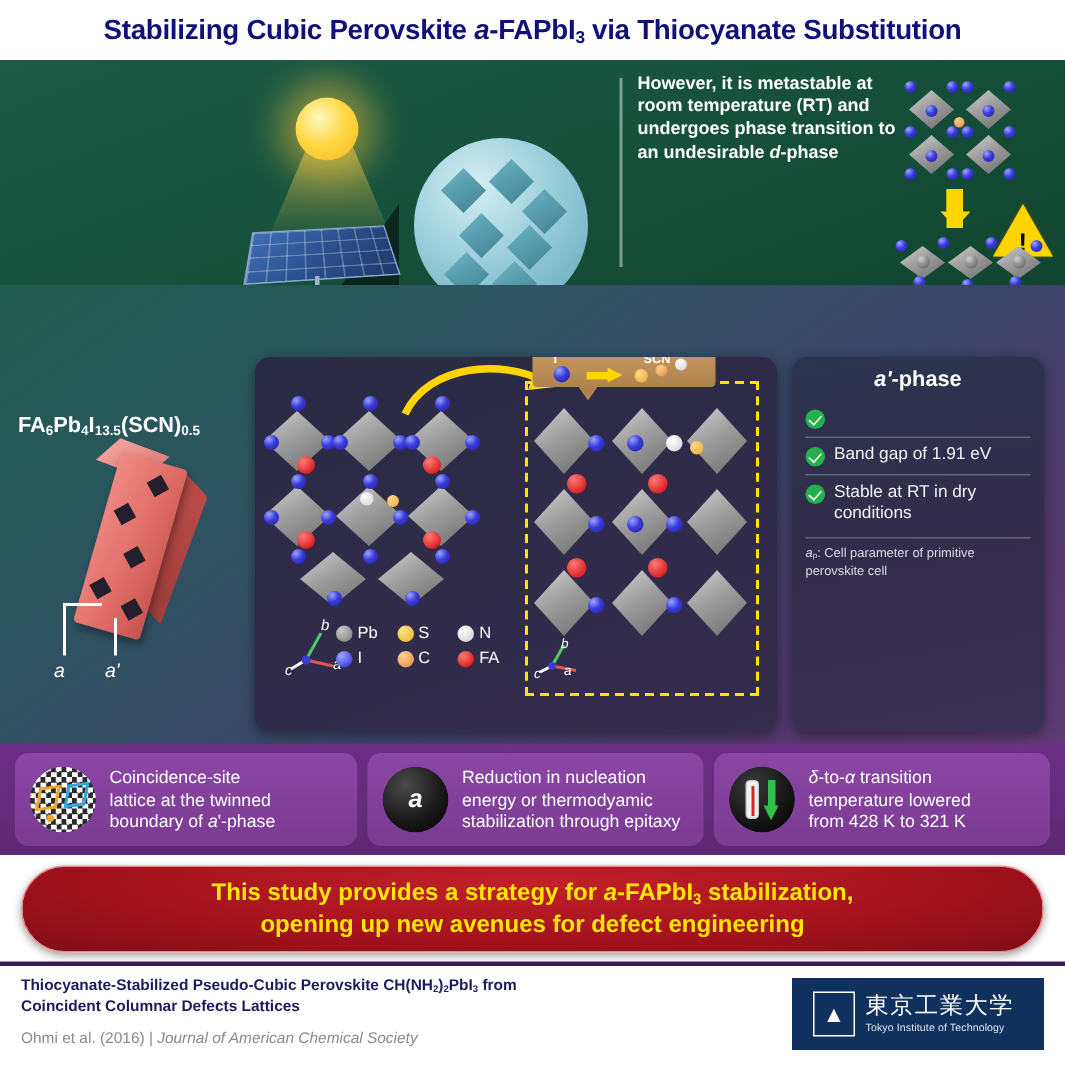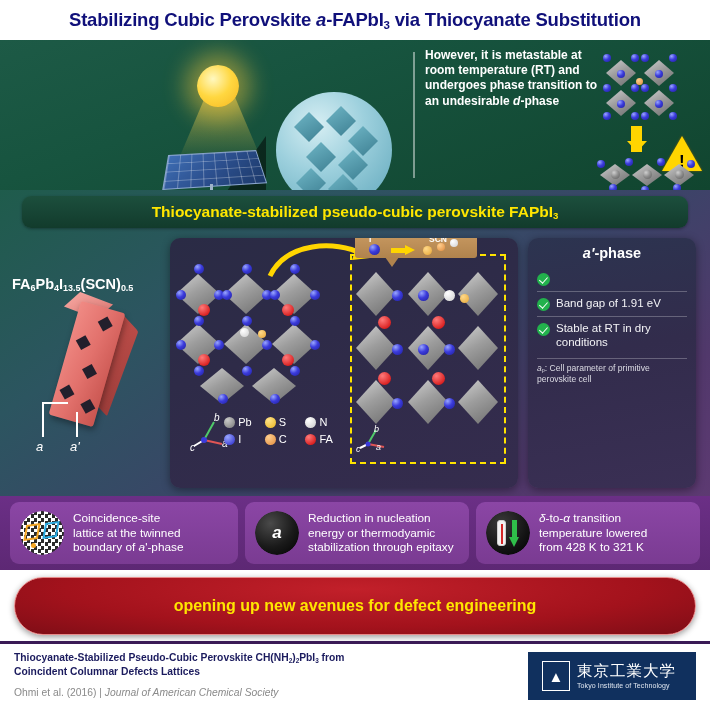--- a/index.html
+++ b/index.html
@@ -592,23 +592,20 @@
         <span class="check"></span>
         <span>Stable at RT in dry conditions</span>
       </div>
 
       <div class="footnote">
         <i>a</i><sub>p</sub>: Cell parameter of primitive perovskite cell
       </div>
     </div>
   </div>
 
-  <div class="yellow-banner">
-    <span><span>Thiocyanate-stabilized pseudo-cubic perovskite FAPbI</span><sub>3</sub></span>
-  </div>
 
   <div class="purple-band">
 
     <div class="pcard" style="left:10px;width:228px;">
       <span class="icon-circle">
         <span class="checker">
           <span class="para" style="left:5px;top:13px;"></span>
           <span class="para blue" style="left:24px;top:11px;"></span>
           <span class="dot" style="position:absolute;left:11px;top:32px;width:5px;height:5px;background:#f5a623;"></span>
         </span>
@@ -631,20 +628,21 @@
               <span class="gs"></span>
               <span class="gh"></span>
             </span>
         </span>
       </span>
       <span class="ptext"><i>δ</i>-to-<i>α</i> transition<br>temperature lowered<br>from 428 K to 321 K</span>
     </div>
   </div>
 
   <div class="red-pill">
+    <div><span>This study provides a strategy for </span><i>a</i><span>-FAPbI</span><sub>3</sub><span> stabilization,</span></div>
     <div>opening up new avenues for defect engineering</div>
   </div>
 
   <div class="footer">
     <div class="footer-rule"></div>
     <div class="cite">
       Thiocyanate-Stabilized Pseudo-Cubic Perovskite CH(NH<sub>2</sub>)<sub>2</sub>PbI<sub>3</sub> from<br>Coincident Columnar Defects Lattices
     </div>
     <div class="authors">
       <span>Ohmi et al. (2016) | </span><span class="j">Journal of American Chemical Society</span>

